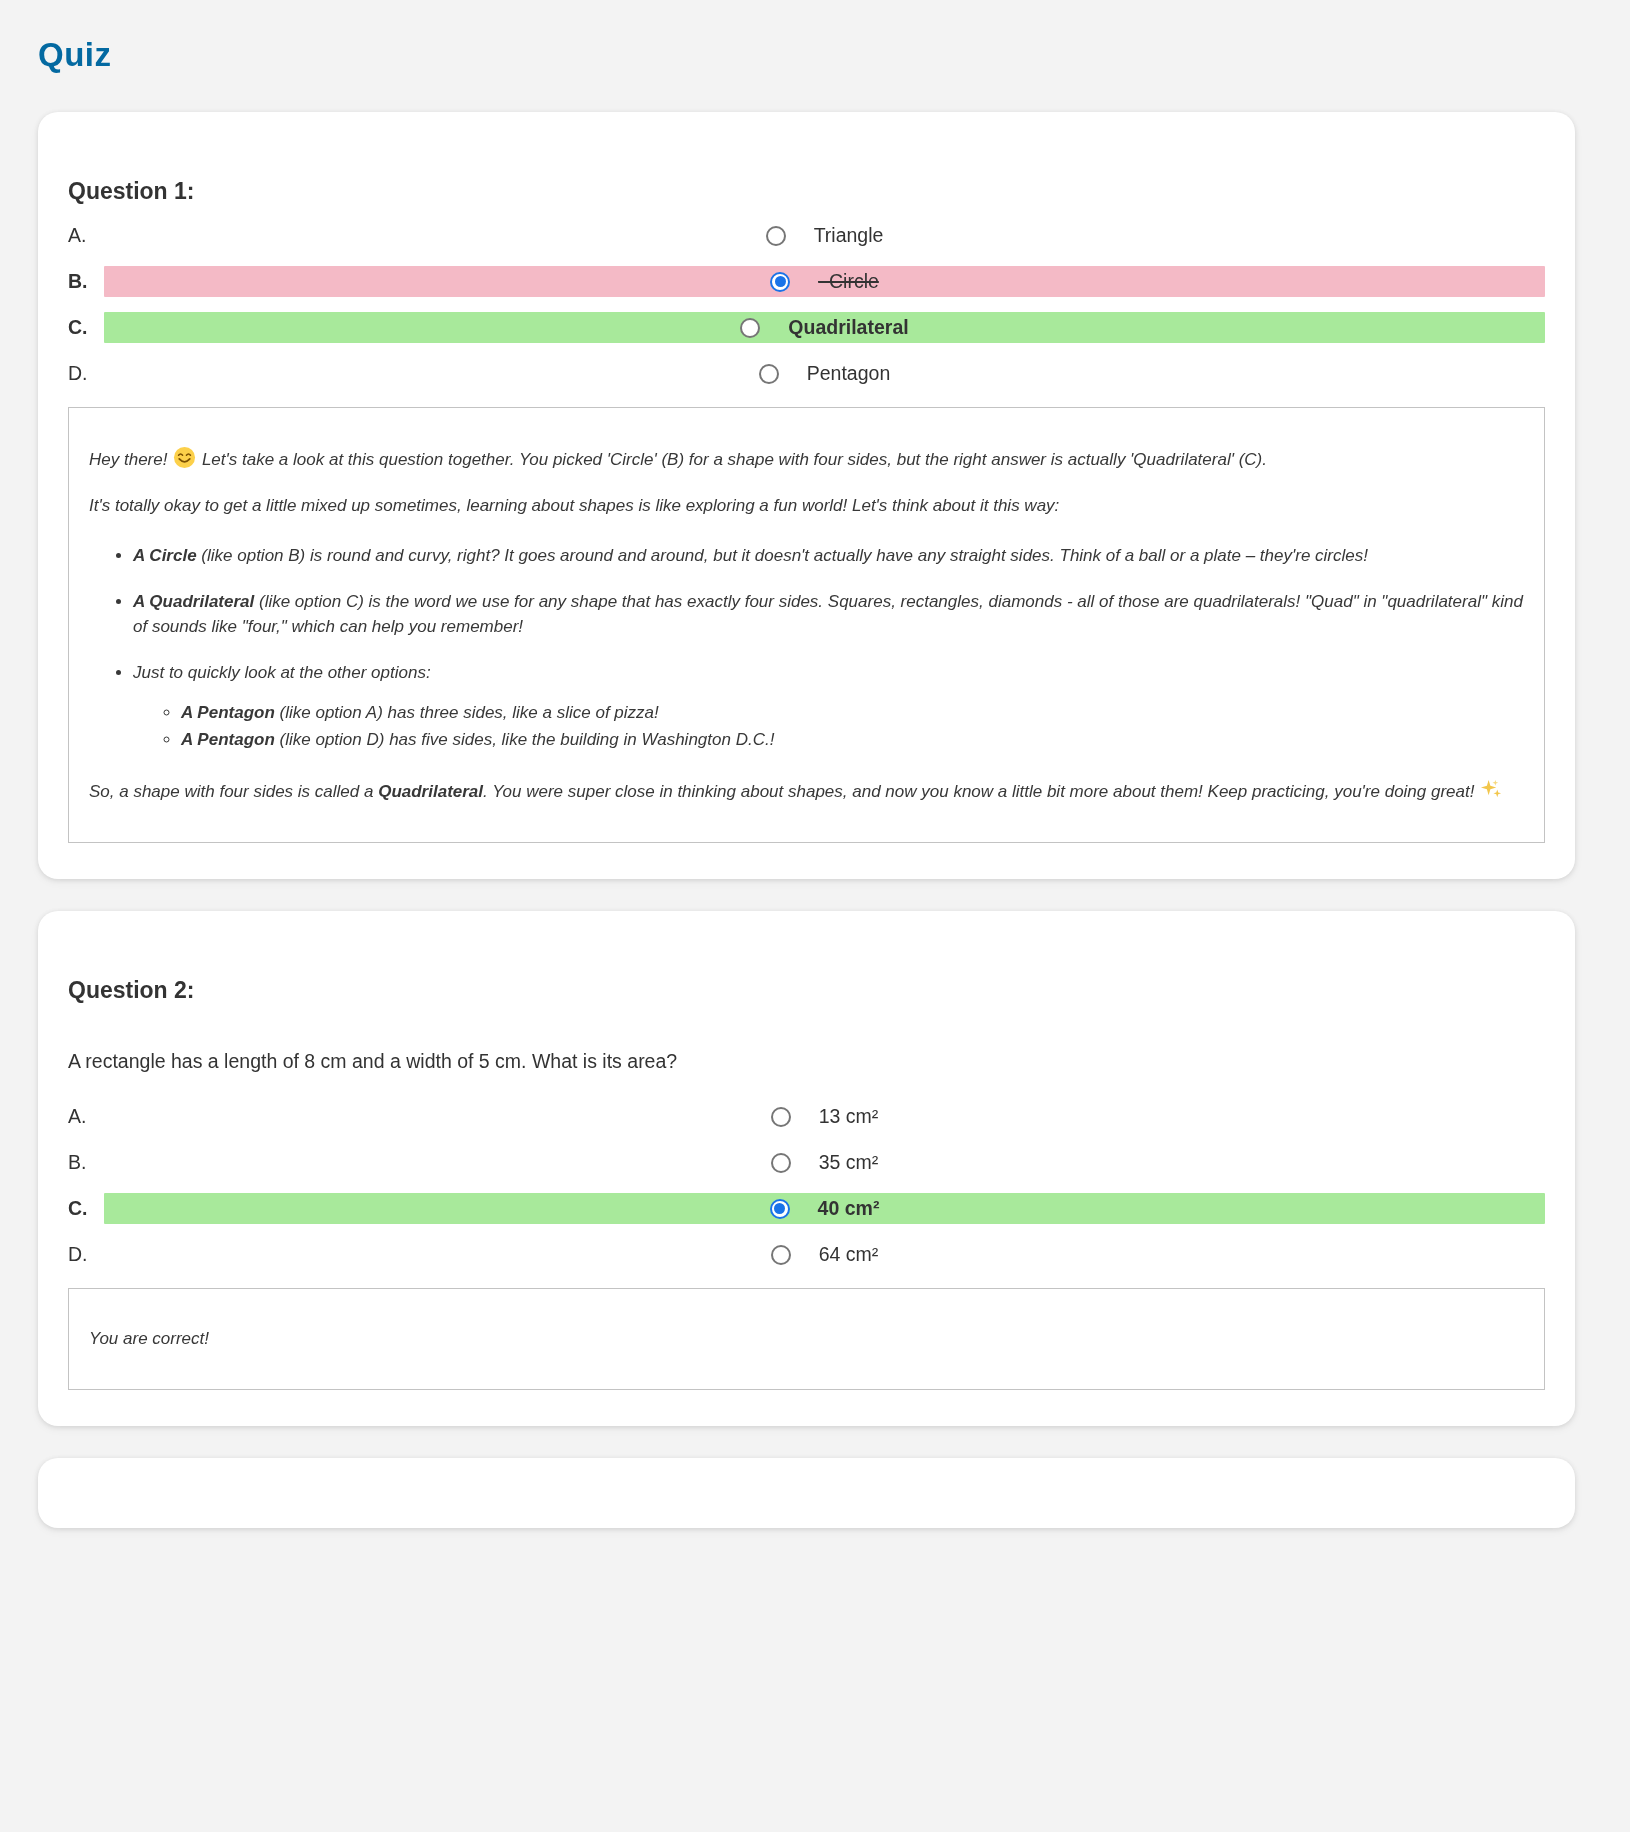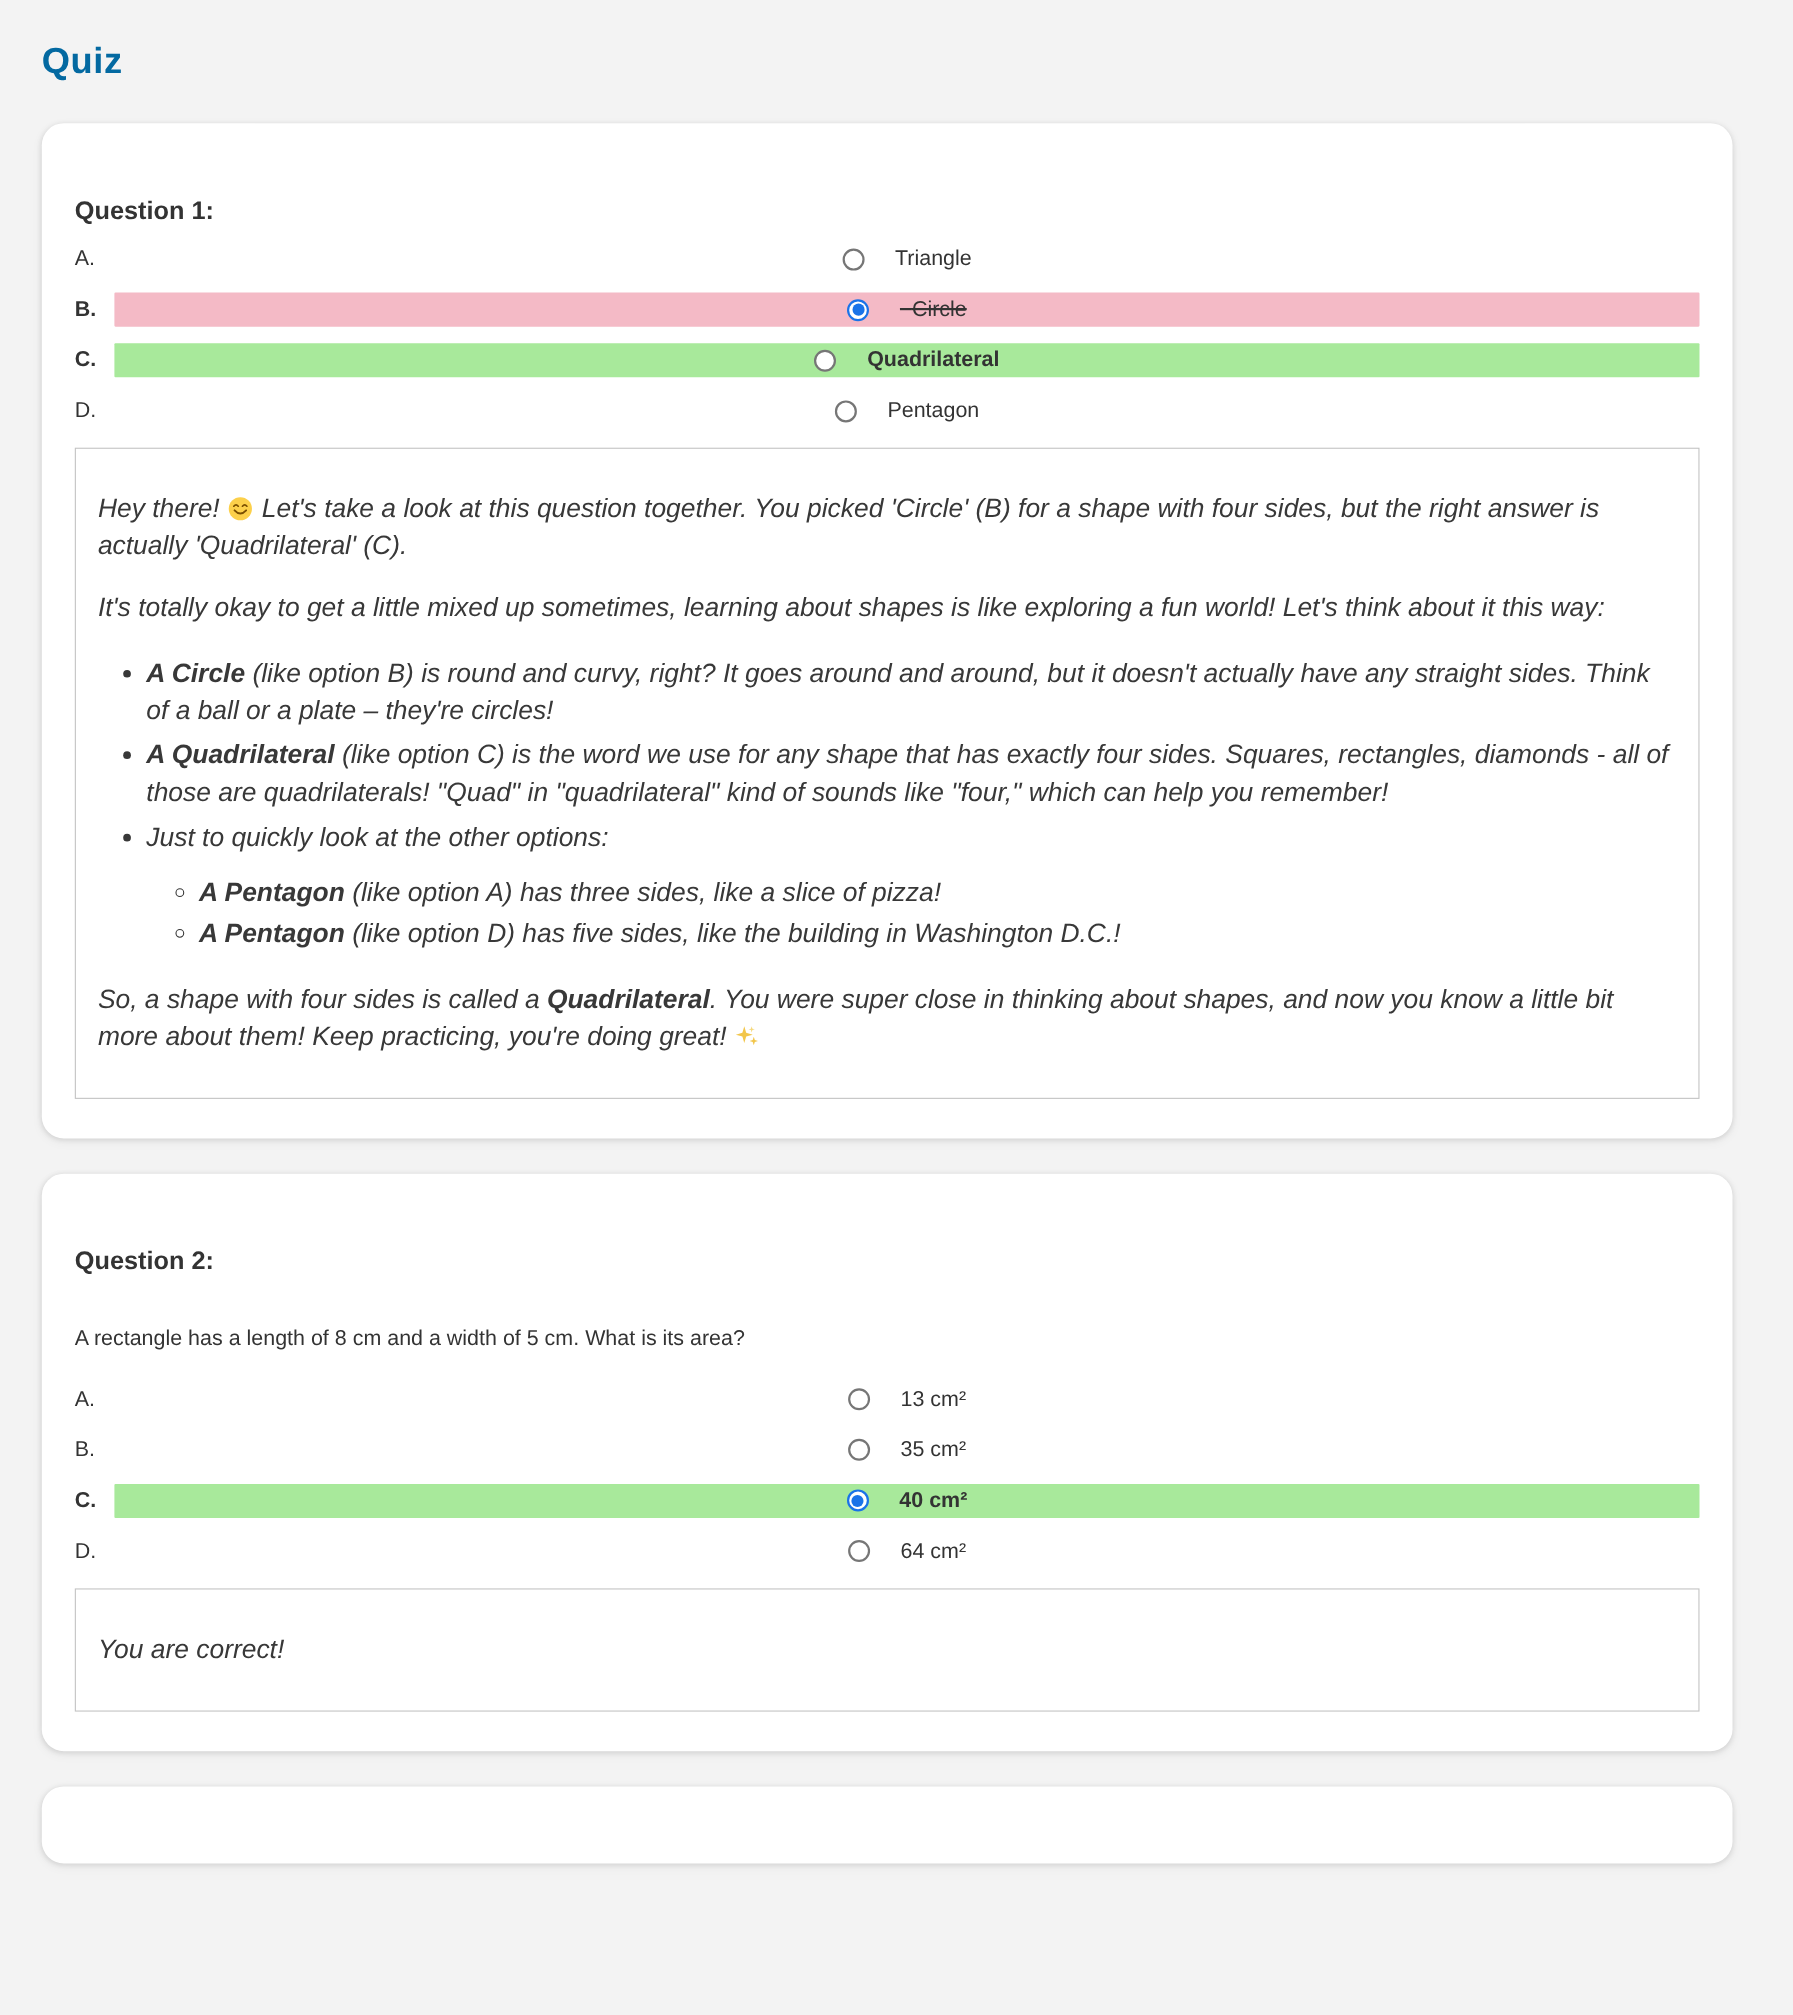--- a/index.html
+++ b/index.html
@@ -48,27 +48,27 @@
   .radio.checked::after {
     content: ""; position: absolute; inset: 2.5px;
     background: #1a73e8; border-radius: 50%;
   }
 
   .feedback {
     border: 1px solid #c3c3c3;
     margin-top: 18px;
     padding: 16px 20px;
     font-style: italic;
-    font-size: 24px;
+    font-size: 17px;
     line-height: 1.42;
     color: #383838;
   }
   .feedback p { margin: 22px 0; }
   .feedback ul { margin: 26px 0; padding-left: 44px; }
-  .feedback > div > ul > li { margin: 6px 0; }
+  .feedback > div > ul > li { margin: 22px 0; }
   .feedback ul ul { list-style: circle; margin: 16px 0 0; padding-left: 48px; }
   .feedback ul ul li { margin: 3px 0; }
   .emoji svg { vertical-align: -4px; margin: 0 1px; }
 </style>
 </head>
 <body>
 
 <div class="page">
   <h1 class="page-title">Quiz</h1>
 

